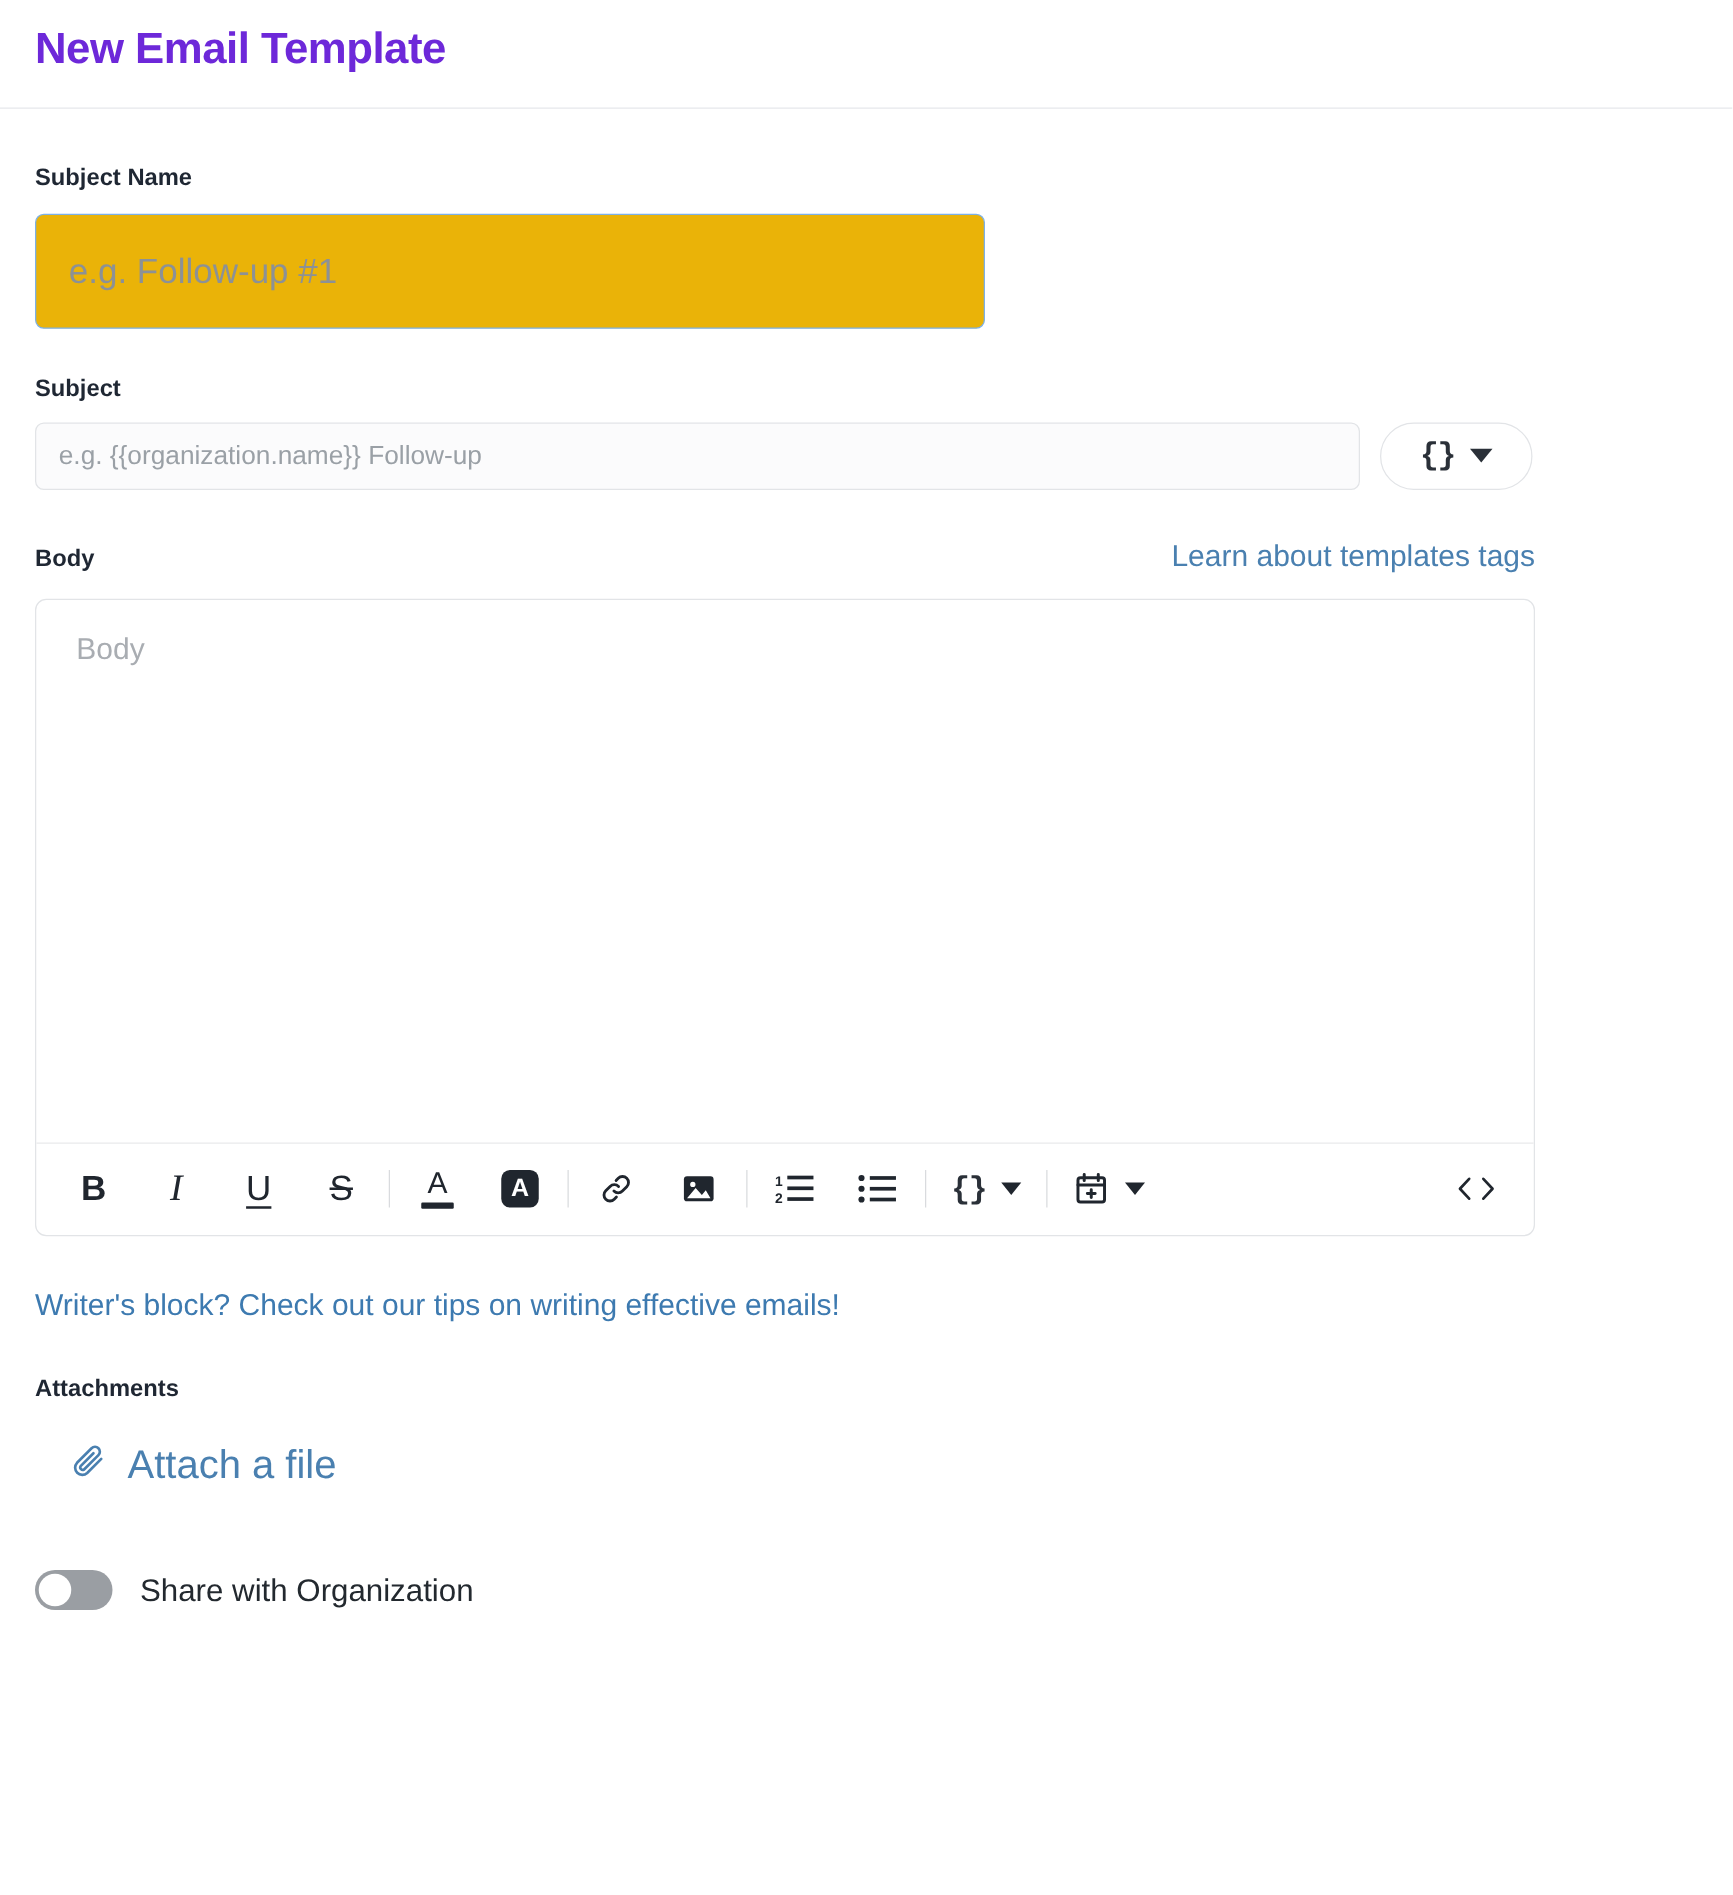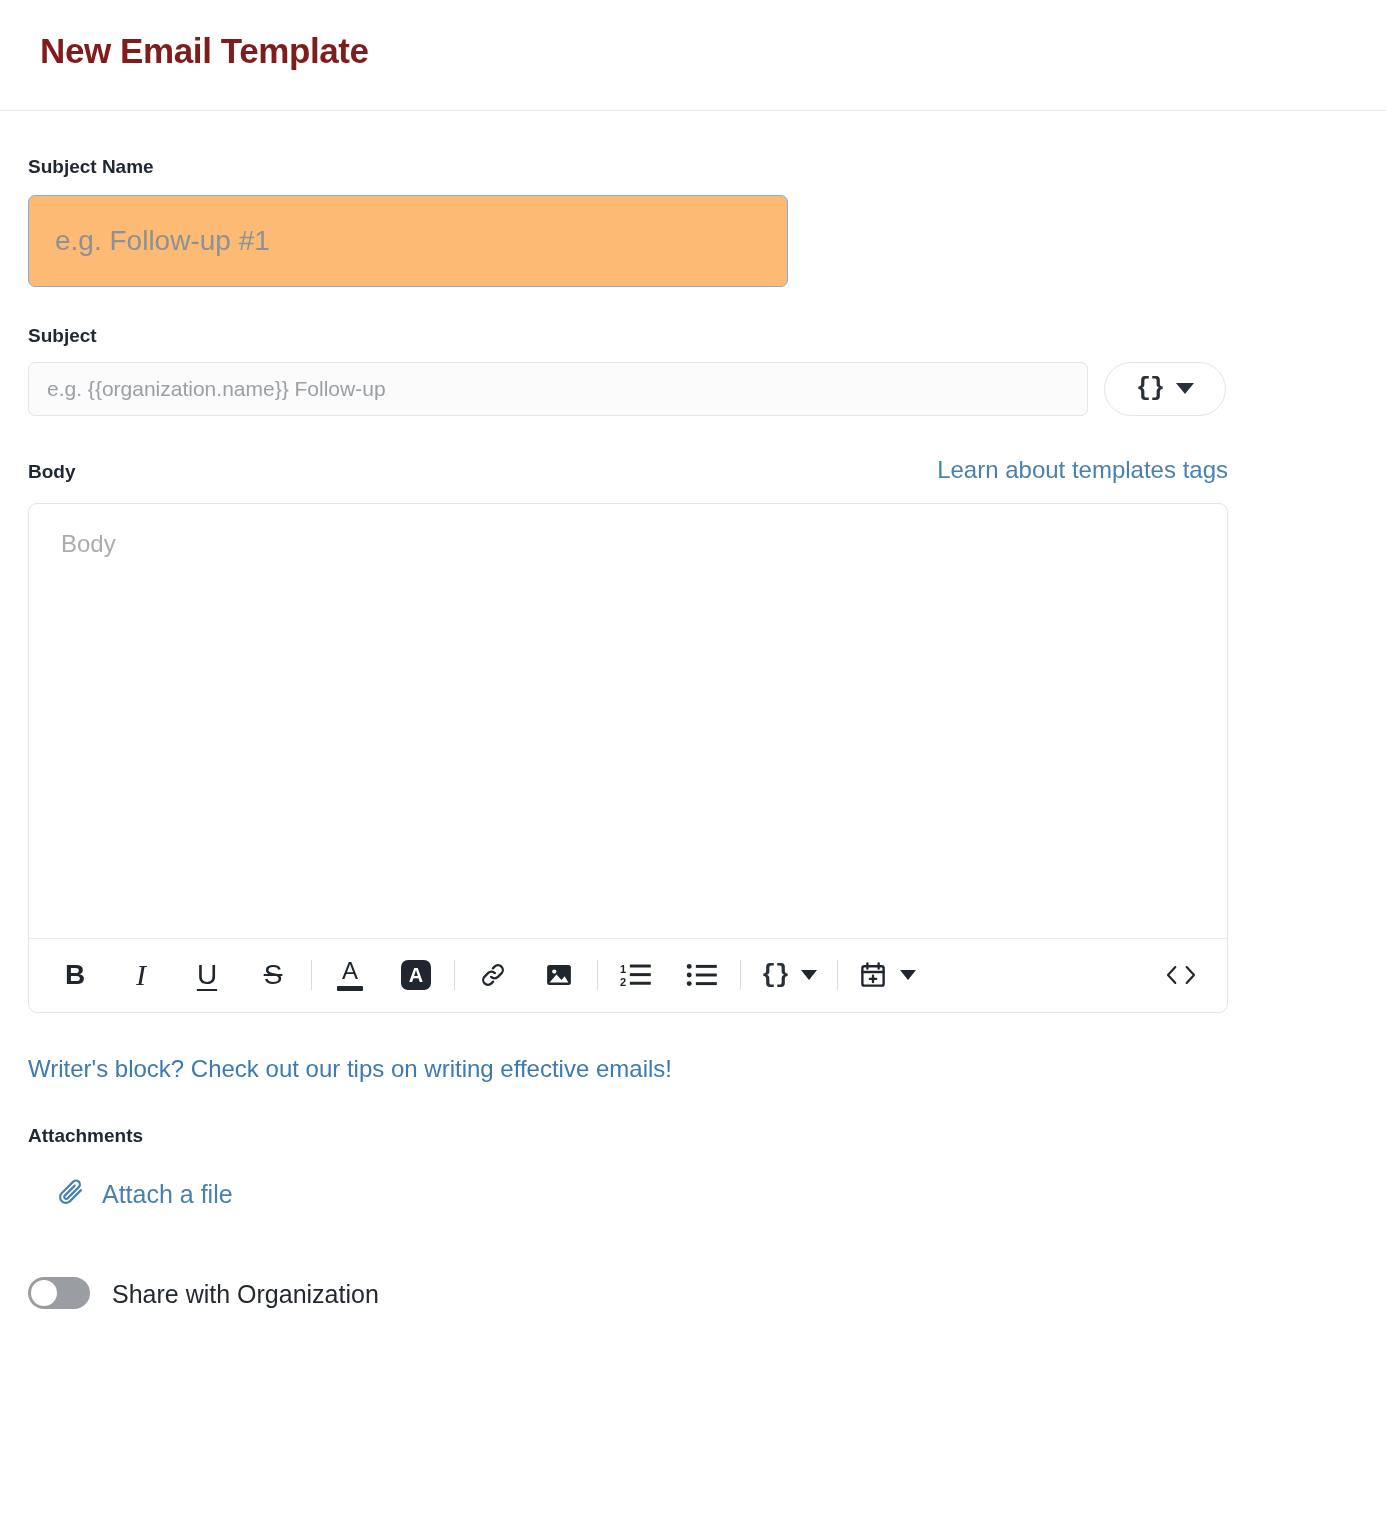--- a/index.html
+++ b/index.html
@@ -17,22 +17,22 @@
 
   
   .page-header {
     padding: 18px 28px 26px 28px;
     border-bottom: 1px solid #e6e8eb;
   }
   .page-title {
     font-size: 35px;
     font-weight: bold;
     letter-spacing: -0.4px;
-    color: #7f1d1d;
-    margin: 12px;
+    color: #6d28d9;
+    margin: 0;
     line-height: 1.2;
   }
 
   
   .form-body { padding: 0 28px; }
 
   .field-label {
     font-size: 19px;
     font-weight: bold;
     color: #1f2733;
@@ -42,21 +42,21 @@
 
   .field-block-name { padding-top: 45px; }
 
   .template-name-input {
     display: block;
     margin-top: 16px;
     width: 760px;
     height: 92px;
     border: 1px solid #7cb1e8;
     border-radius: 7px;
-    background: #fdba74;
+    background: #eab308;
     font-family: "Liberation Sans", sans-serif;
     font-size: 28px;
     color: #212934;
     padding: 0 26px;
     outline: none;
     caret-color: #3b424c;
   }
   .template-name-input::placeholder { color: #8c9196; opacity: 1; }
 
   .field-block-subject { padding-top: 38px; }
@@ -233,21 +233,21 @@
   .attach-row {
     display: flex;
     align-items: center;
     gap: 16px;
     margin-top: 30px;
     padding-left: 28px;
     cursor: pointer;
     width: max-content;
   }
   .attach-label {
-    font-size: 25px;
+    font-size: 32px;
     color: #4a80b0;
   }
 
   
   .share-row {
     display: flex;
     align-items: flex-end;
     gap: 22px;
     padding-top: 66px;
   }

